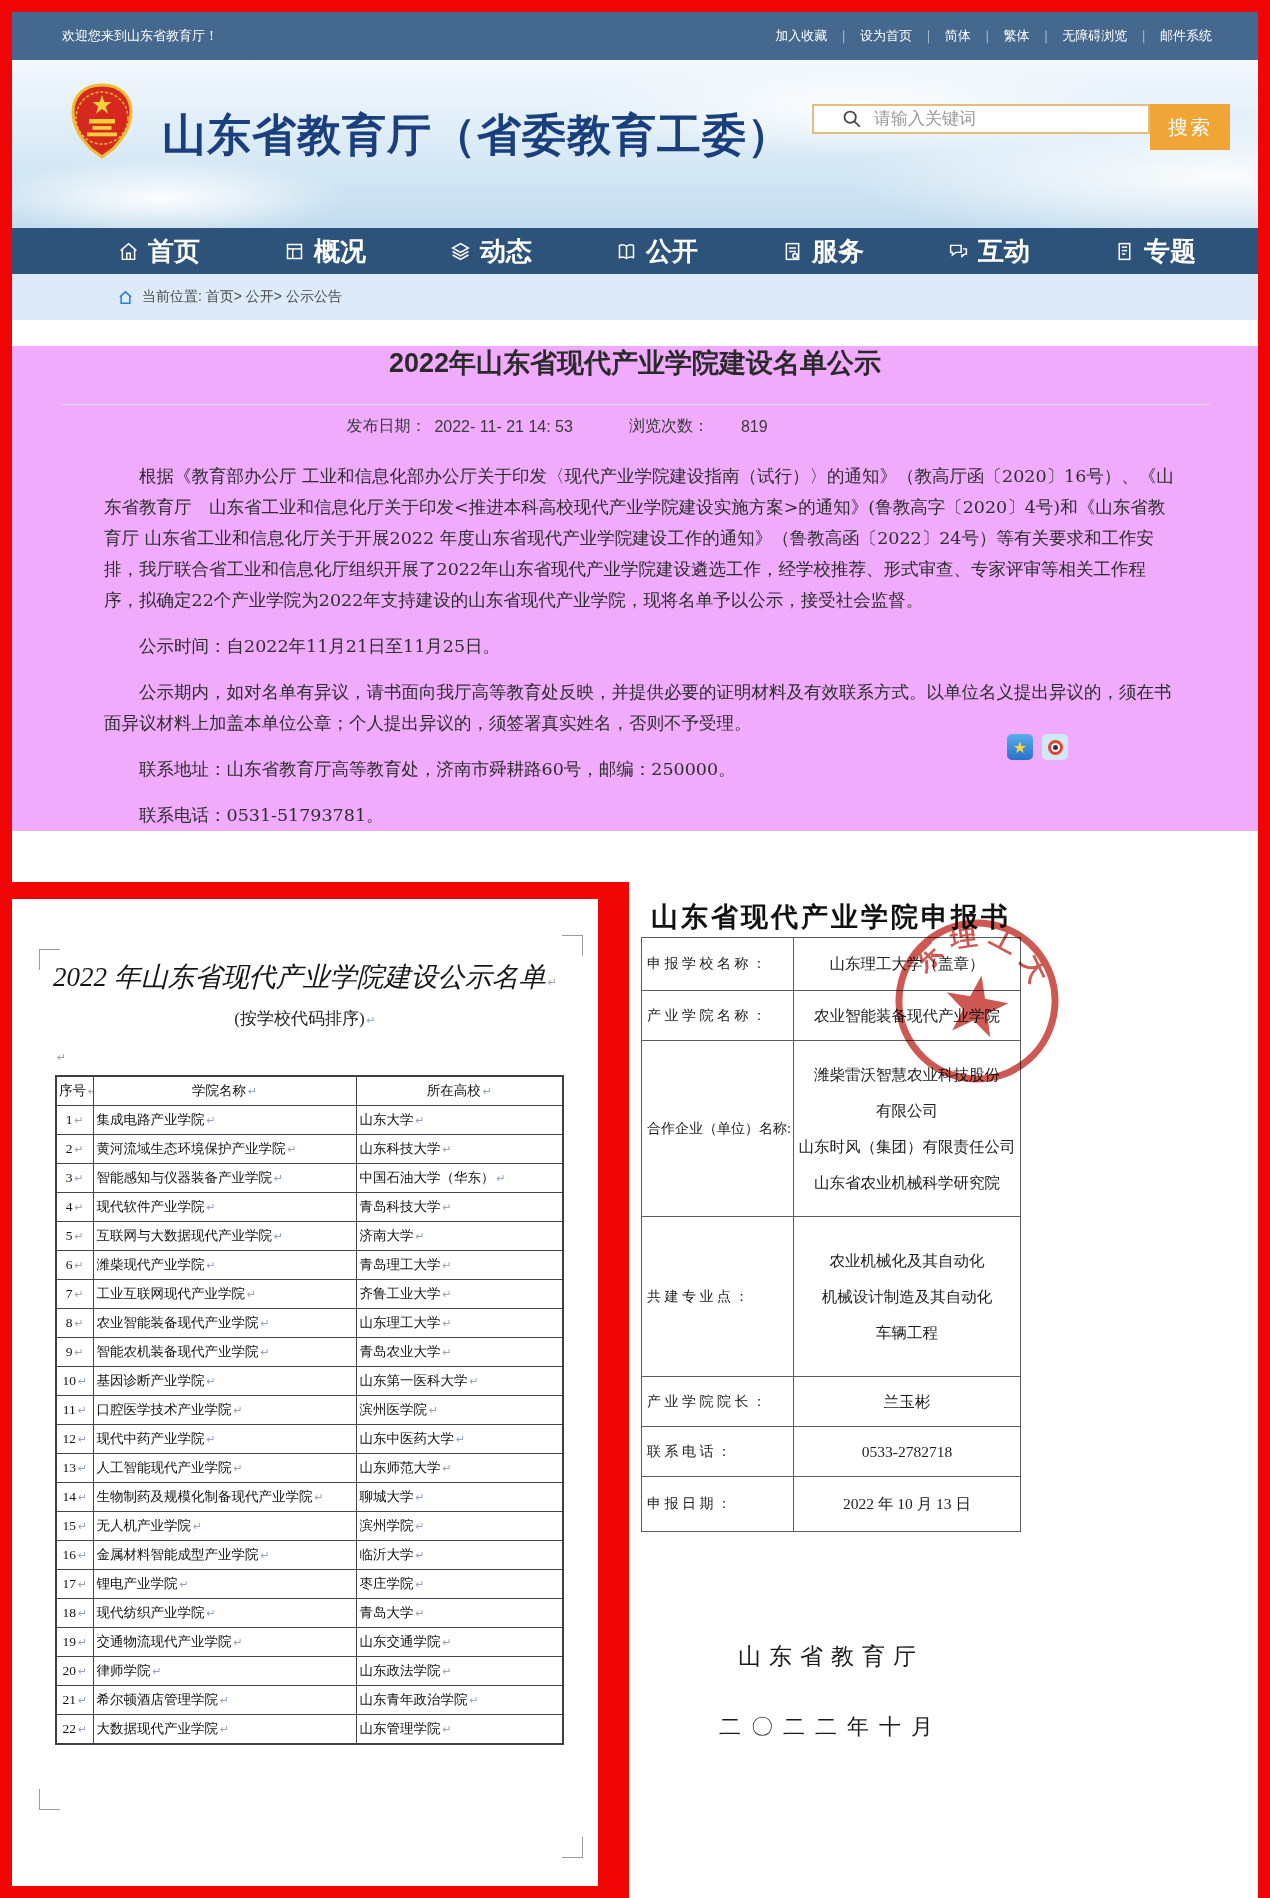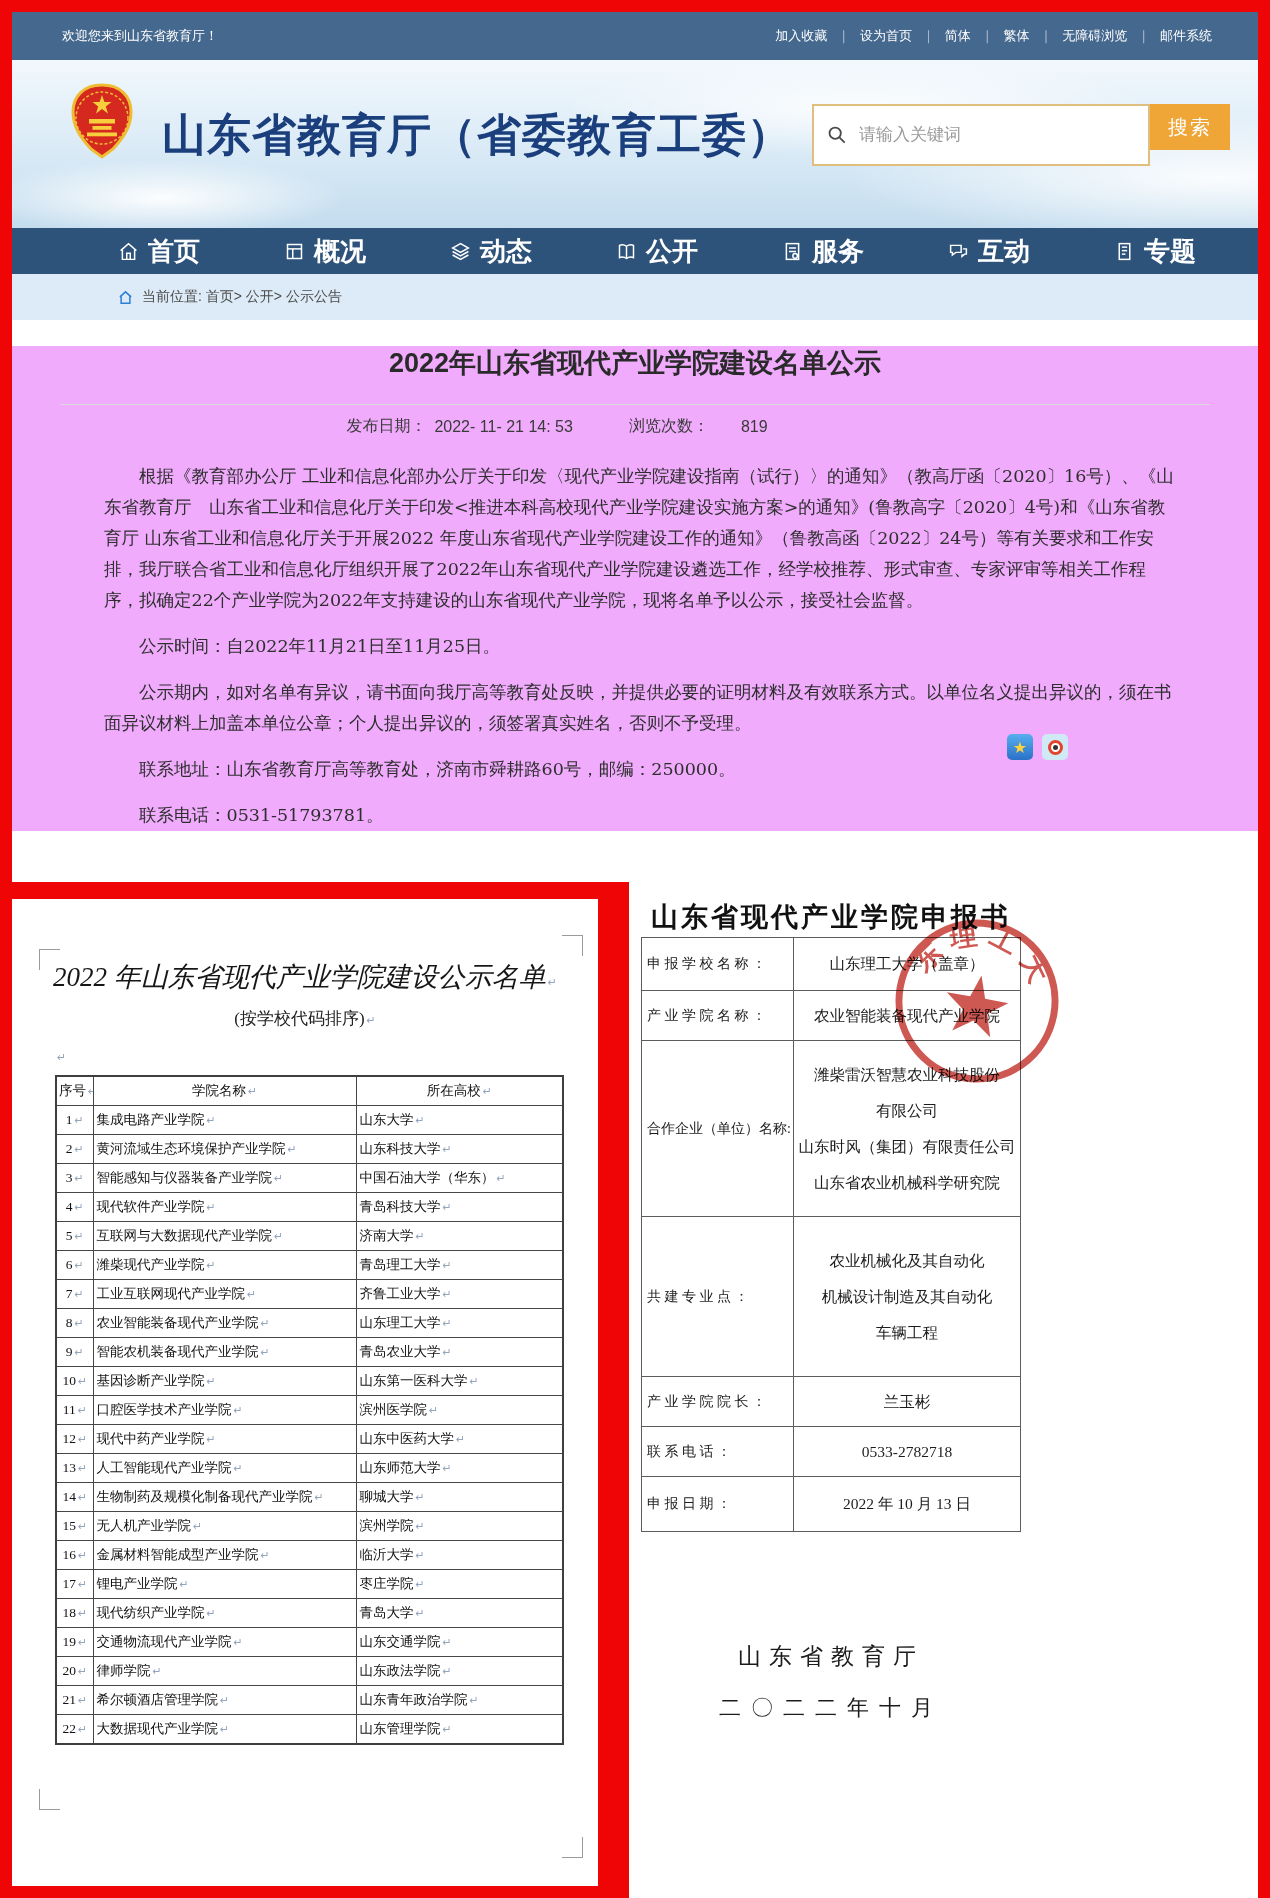--- a/index.html
+++ b/index.html
@@ -18,23 +18,23 @@
   .tlinks a + a::before{content:"｜";color:rgba(255,255,255,.65);margin:0 10px;}
   .sky{height:168px;position:relative;
        background:
         radial-gradient(ellipse 260px 55px at 12% 82%, rgba(255,255,255,.95), transparent 70%),
         radial-gradient(ellipse 420px 70px at 68% 28%, rgba(255,255,255,.85), transparent 70%),
         radial-gradient(ellipse 520px 90px at 97% 70%, rgba(255,255,255,.9), transparent 72%),
         linear-gradient(180deg,#f2f8fd 0%,#d9eaf6 55%,#c3dcee 100%);}
   .emblem{position:absolute;left:56px;top:22px;width:68px;height:78px;}
   .site-title{position:absolute;left:150px;top:46px;font-size:44px;font-weight:bold;
               color:#1a3f7c;letter-spacing:1px;white-space:nowrap;}
-  .searchbox{position:absolute;left:800px;top:44px;width:338px;height:62px;background:#fff;
+  .searchbox{position:absolute;left:800px;top:44px;width:338px;height:30px;background:#fff;
              border:2px solid #e0be7e;box-sizing:border-box;display:flex;align-items:center;
-             padding-left:13px;}
+             padding-left:28px;}
   .searchbox input{border:none;outline:none;font-size:17px;color:#444;width:250px;
                    margin-left:10px;font-family:"Liberation Sans",sans-serif;}
   .searchbox input::placeholder{color:#9a9a9a;}
   .searchbtn{position:absolute;left:1138px;top:44px;width:80px;height:46px;background:#efa636;
              color:#fff;font-size:20px;display:flex;align-items:center;justify-content:center;
              cursor:pointer;letter-spacing:2px;}
   .nav{height:46px;background:#2e537b;display:flex;align-items:center;
        justify-content:space-between;padding:0 62px 0 106px;}
   .nav-item{display:flex;align-items:center;gap:9px;color:#fff;font-size:26px;
             font-weight:bold;cursor:pointer;text-align:center;}
@@ -96,21 +96,21 @@
   table.fr tr:nth-child(2) td{height:47px;}
   table.fr tr:nth-child(3) td{height:173px;margin-top:24px;}
   table.fr tr:nth-child(4) td{height:157px;}
   table.fr tr:nth-child(5) td{height:47px;}
   table.fr tr:nth-child(6) td{height:47px;}
   table.fr tr:nth-child(7) td{height:52px;}
   .stamp{position:absolute;left:262px;top:56px;width:172px;height:172px;opacity:.88;
          mix-blend-mode:multiply;transform:rotate(10deg);}
   .dr-footer{position:absolute;left:2px;top:782px;width:400px;text-align:center;color:#1b1b1b;}
   .dr-footer .f1{font-size:23px;letter-spacing:8px;}
-  .dr-footer .f2{font-size:22px;letter-spacing:10px;margin-top:21px;}
+  .dr-footer .f2{font-size:22px;letter-spacing:10px;margin-top:40px;}
 </style>
 </head>
 <body>
 
 <div id="site" class="panel">
 
   <div class="topbar">
     <span>欢迎您来到山东省教育厅！</span>
     <span class="tlinks">
       <a>加入收藏</a>

